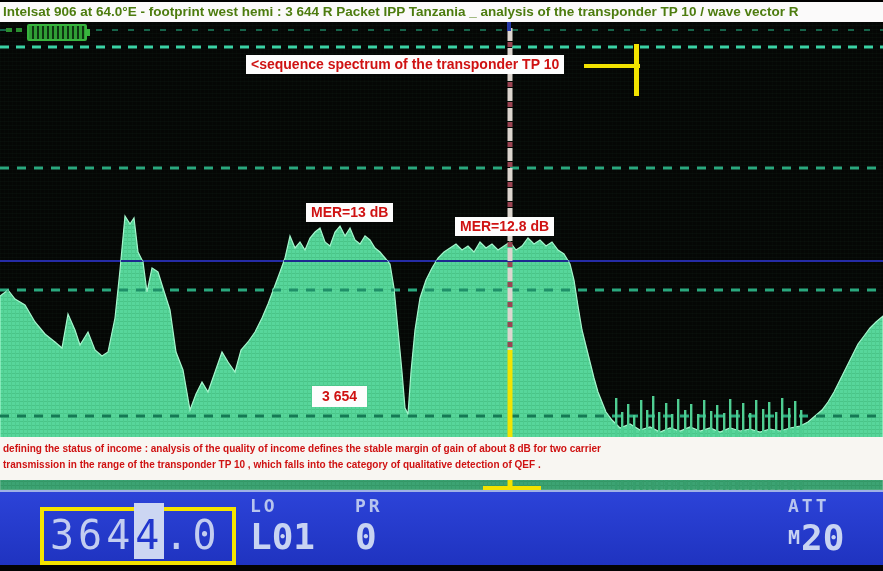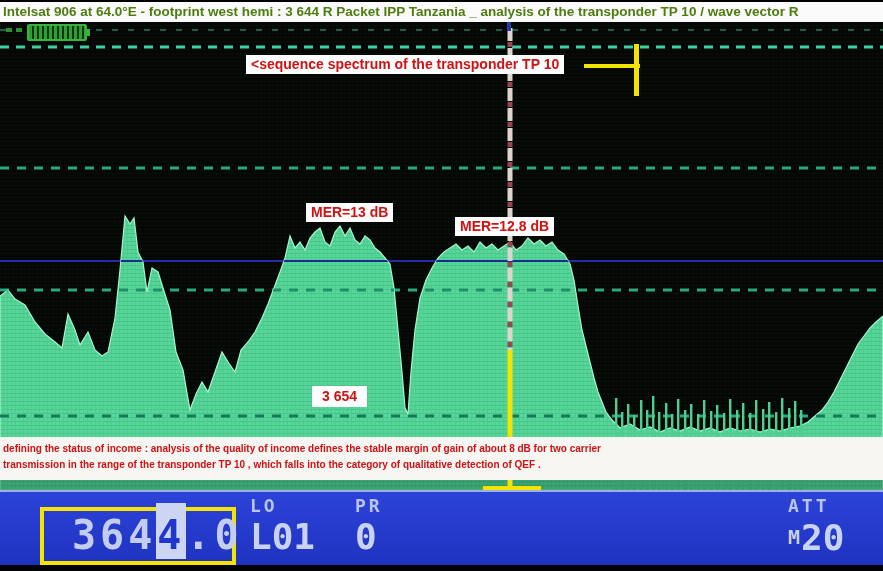--- a/index.html
+++ b/index.html
@@ -36,22 +36,22 @@
   .footer-panel{position:absolute;left:0;top:437px;width:883px;height:43px;background:#f8f6f2;
                 color:#cf1212;font-weight:bold;font-size:10px;line-height:16px;
                 padding:4px 0 0 3px;box-sizing:border-box;}
   .footer-panel div{white-space:nowrap;}
   
   .status-bar{position:absolute;left:0;top:490px;width:883px;height:75px;
               background:linear-gradient(#2c43d8,#1f33c0);border-top:2px solid #9fb0e6;
               box-sizing:border-box;font-family:"DejaVu Sans Mono",monospace;color:#c8d3f2;}
   .black-strip{position:absolute;left:0;top:565px;width:883px;height:6px;background:#030303;}
   .freq-box{position:absolute;left:40px;top:15px;width:188px;height:50px;border:4px solid #f5e400;}
-  .freq-val{position:absolute;left:6px;top:2px;font-size:40px;font-weight:bold;letter-spacing:4px;
-            line-height:44px;white-space:nowrap;color:#c3cdf0;margin-left:22px;}
+  .freq-val{position:absolute;left:6px;top:2px;font-size:40px;font-weight:normal;letter-spacing:4px;
+            line-height:44px;white-space:nowrap;color:#c3cdf0;}
   .freq-val .cursor{display:inline-block;background:#ccd6f2;color:#2136cd;
                     padding:10px 1px 2px;margin:-10px 0 -2px;}
   .col{position:absolute;top:4px;text-align:left;}
   .col .lbl{font-size:18px;font-weight:bold;letter-spacing:3px;color:#b7c4ee;line-height:20px;}
   .col .val{font-size:36px;font-weight:bold;line-height:40px;margin-top:1px;color:#c8d3f2;}
   .col .pfx{font-size:20px;font-weight:bold;vertical-align:6px;margin-right:1px;}
   .col.lo{left:250px;width:110px;} .col.pr{left:355px;width:70px;}
   .col.pow{left:473px;width:170px;} .col.vcc{left:672px;width:100px;}
   .col.att{left:788px;width:96px;}
 </style>

